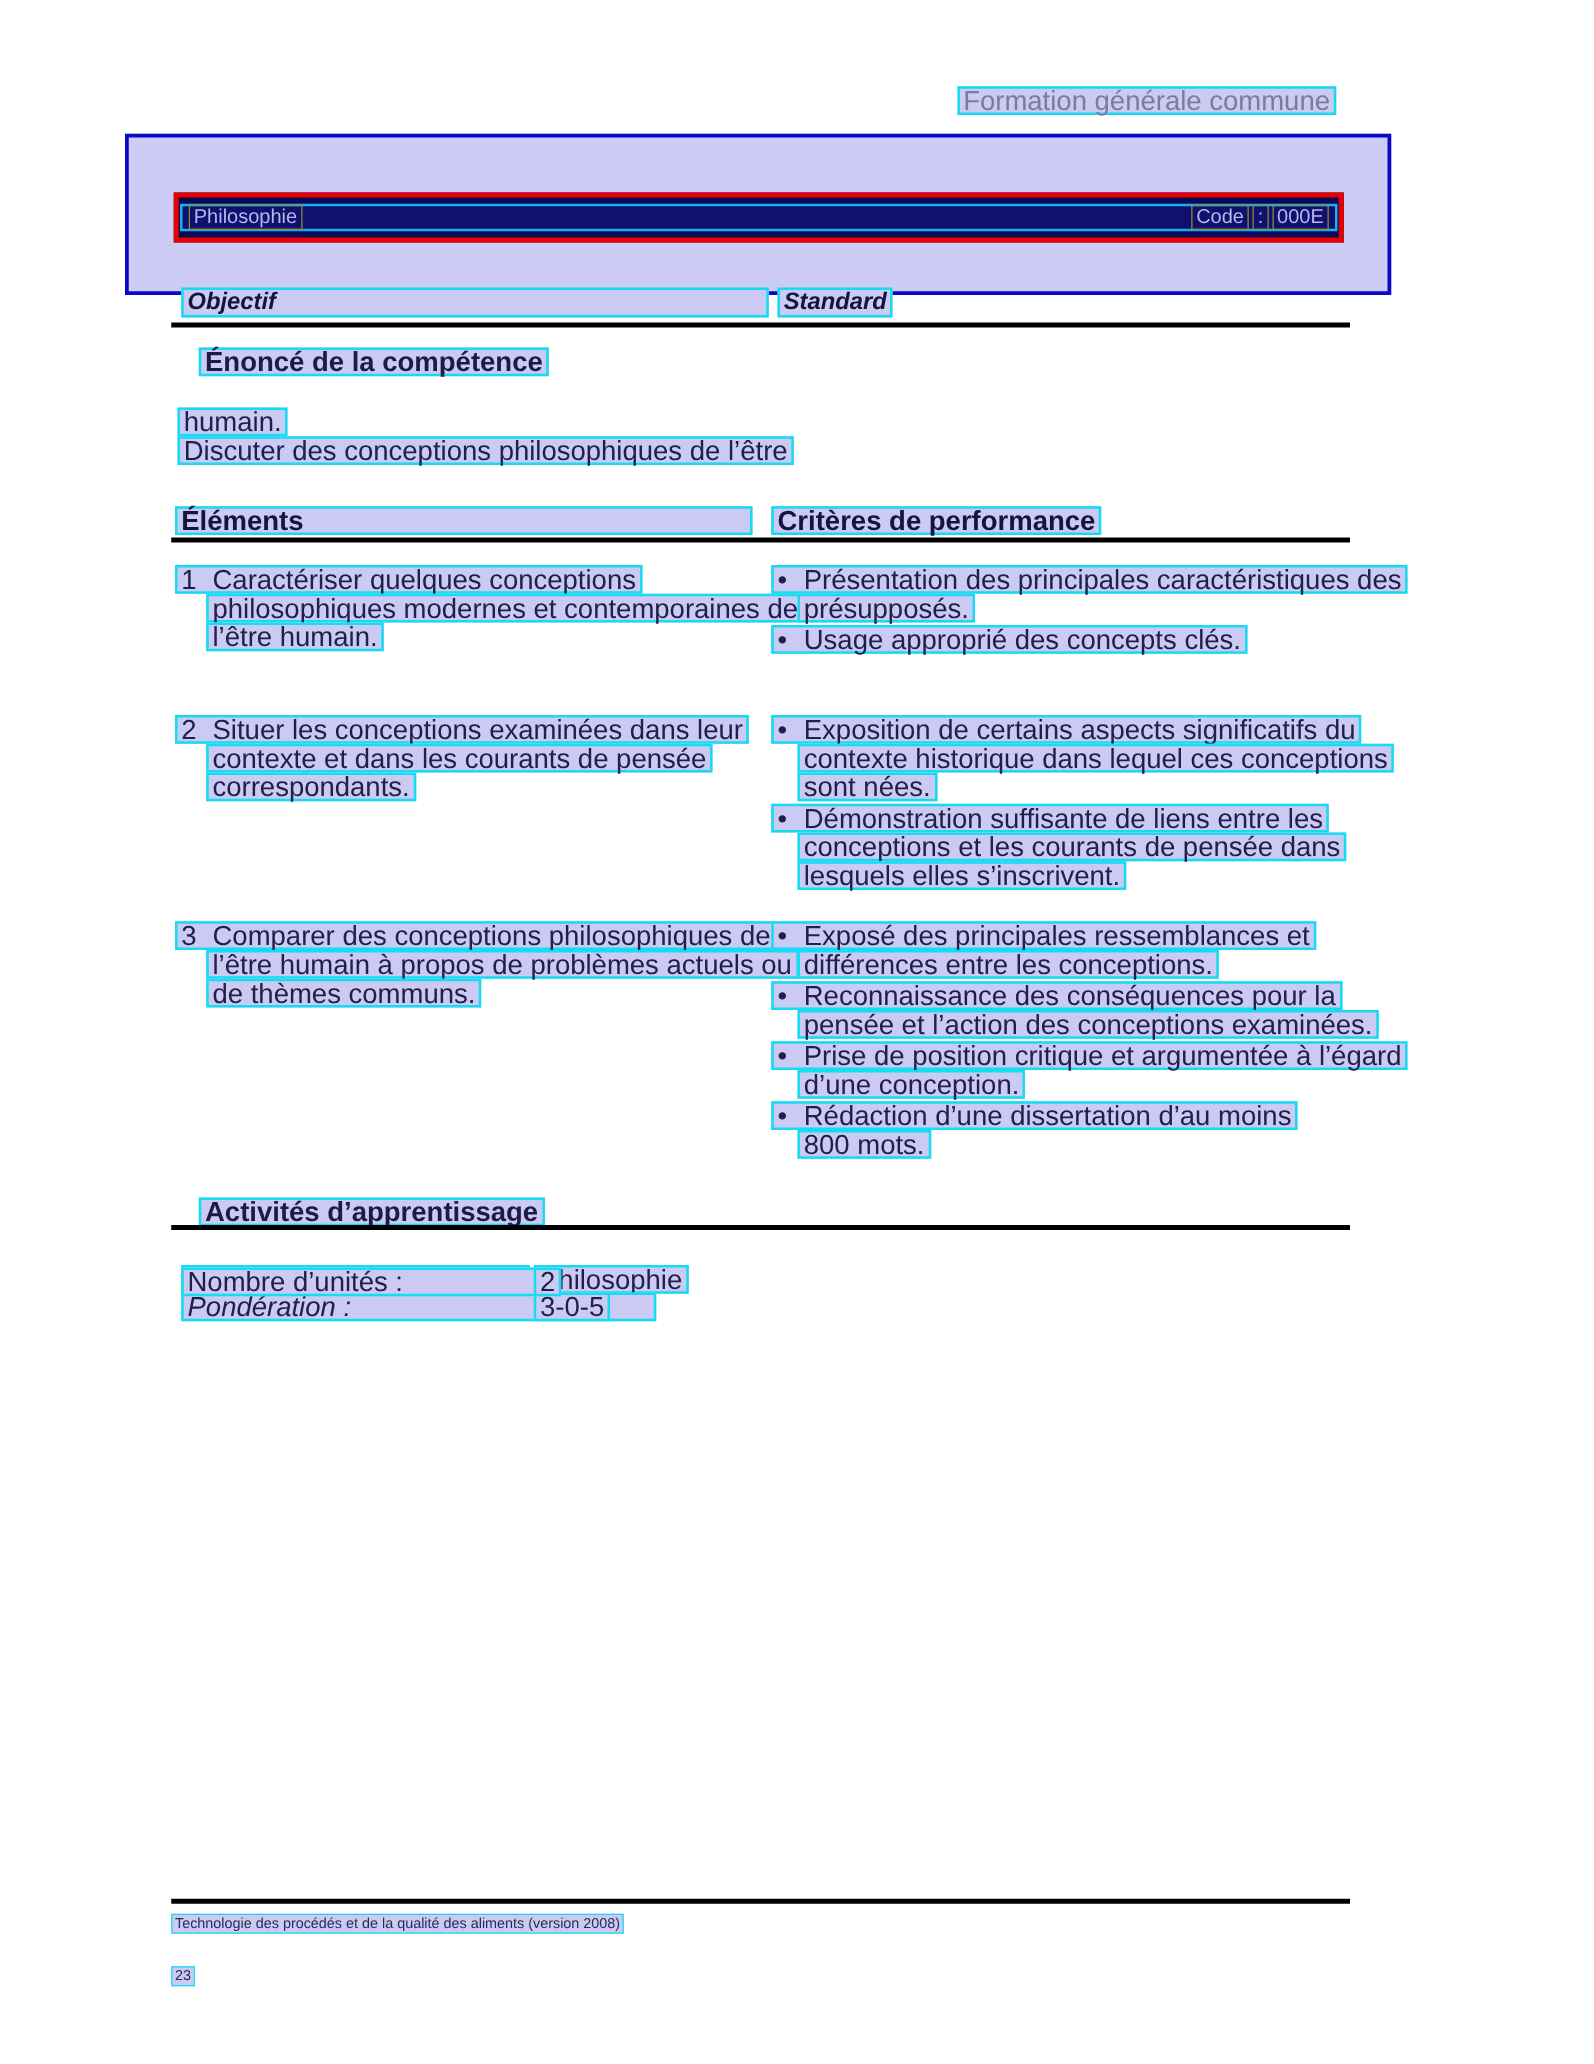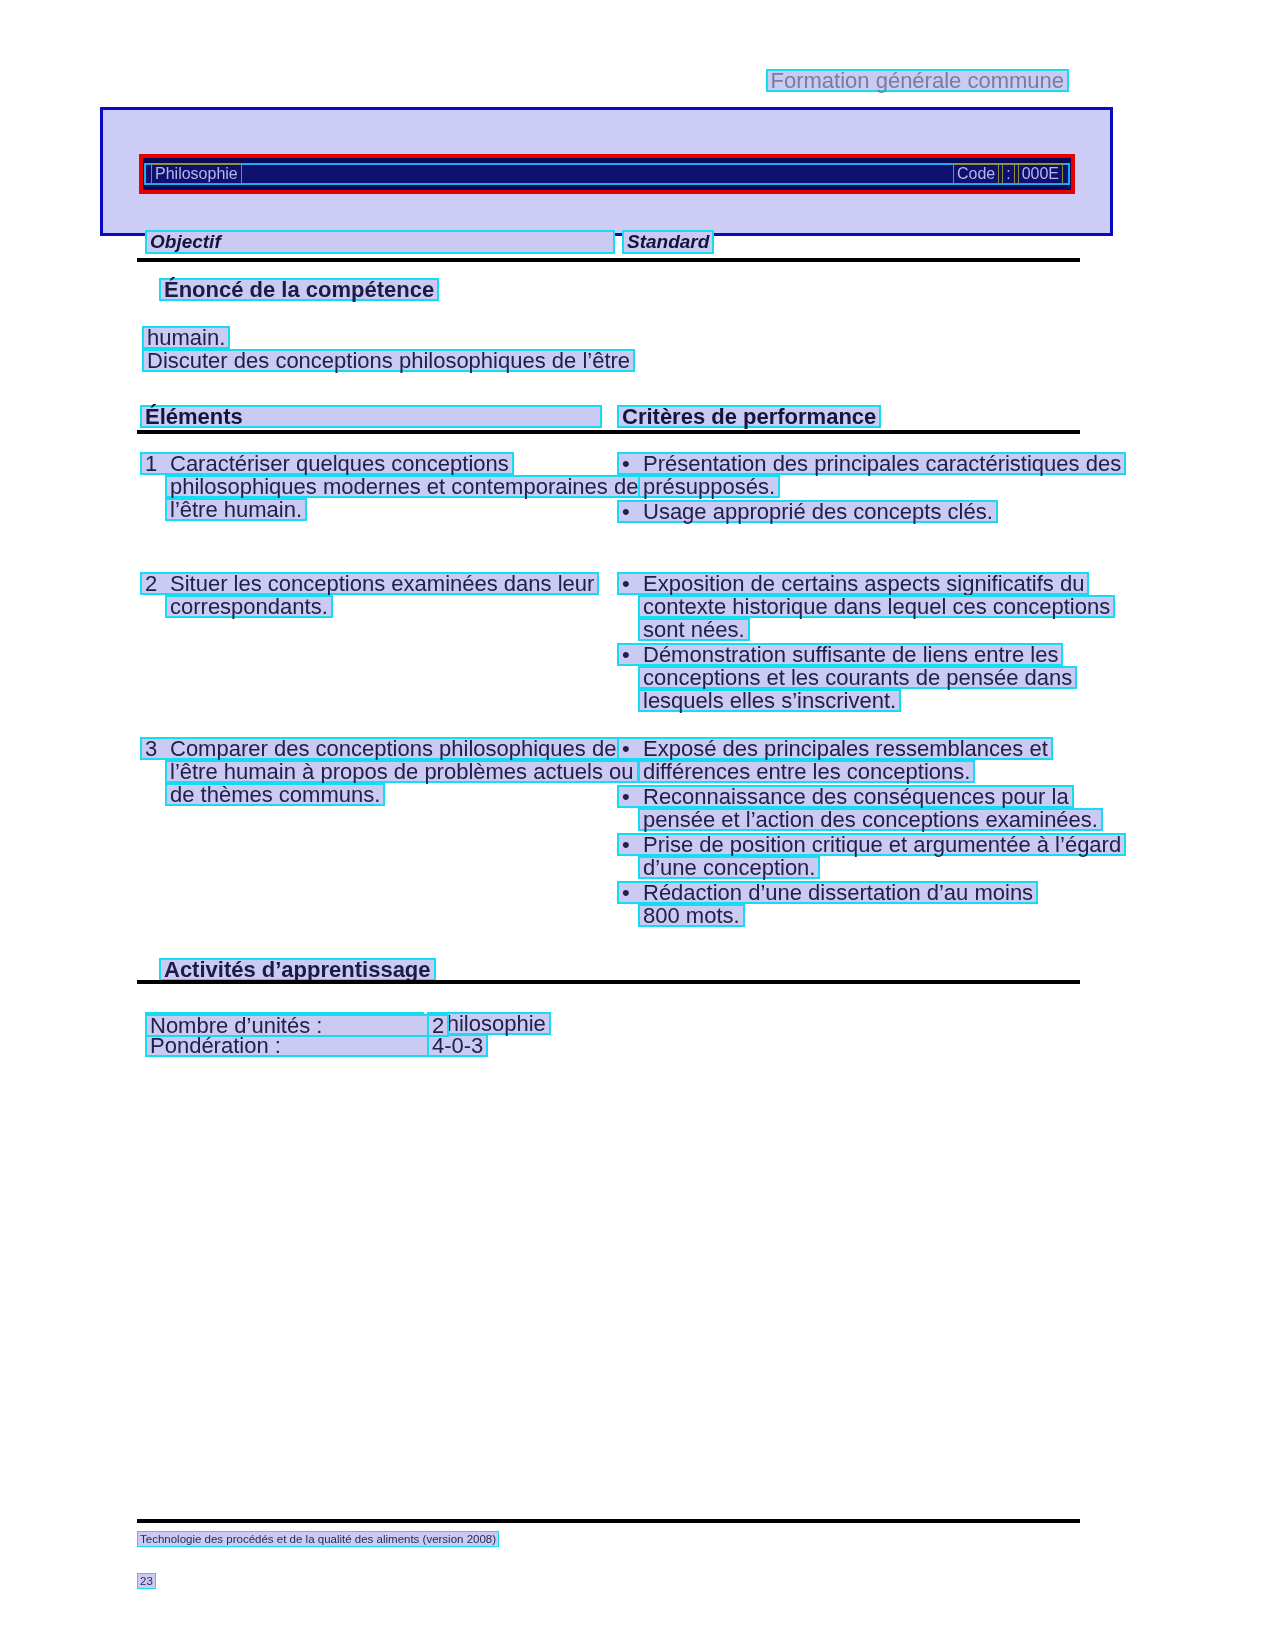--- a/index.html
+++ b/index.html
@@ -113,20 +113,21 @@
   <div class="ecol-right">
     <div class="tline"><span class="hl"><span class="dot">•</span><span>Présentation des principales caractéristiques des</span></span></div>
     <div class="tline"><span class="hl bind">présupposés.</span></div>
     <div class="tline bgap"><span class="hl"><span class="dot">•</span><span>Usage approprié des concepts clés.</span></span></div>
   </div>
 </div>
 
 <div class="erow" style="top:572px;">
   <div class="ecol-left">
     <div class="tline"><span class="hl"><span class="rownum">2</span><span>Situer les conceptions examinées dans leur</span></span></div>
+    <div class="tline"><span class="hl ind">contexte et dans les courants de pensée</span></div>
     <div class="tline"><span class="hl ind">correspondants.</span></div>
   </div>
   <div class="ecol-right">
     <div class="tline"><span class="hl"><span class="dot">•</span><span>Exposition de certains aspects significatifs du</span></span></div>
     <div class="tline"><span class="hl bind">contexte historique dans lequel ces conceptions</span></div>
     <div class="tline"><span class="hl bind">sont nées.</span></div>
     <div class="tline bgap"><span class="hl"><span class="dot">•</span><span>Démonstration suffisante de liens entre les</span></span></div>
     <div class="tline"><span class="hl bind">conceptions et les courants de pensée dans</span></div>
     <div class="tline"><span class="hl bind">lesquels elles s’inscrivent.</span></div>
   </div>
@@ -153,22 +154,22 @@
 <div class="sec-head" style="top:958px;">
   <span class="hl bold">Activités d’apprentissage</span>
 </div>
 <div class="rule" style="top:980px;"></div>
 
 <div class="field-row" style="top:1012px;">
   <span class="hl" style="width:279px;">Discipline :</span>
   <span class="hl fval">Philosophie</span>
 </div>
 <div class="field-row" style="top:1034px;">
-  <span class="hl" style="width:334px;">Pondération :</span>
-  <span class="hl fval">4-0-3</span>
+  <span class="hl" style="width:380px;font-style:italic;">Pondération :</span>
+  <span class="hl fval">3-0-5</span>
 </div>
 <div class="field-row" style="top:1014px;text-decoration:underline;">
   <span class="hl" style="width:292px;">Nombre d’unités :</span>
   <span class="hl fval">2</span>
 </div>
 
 <div class="rule" style="top:1519px;"></div>
 <div class="footer">
   <span class="hl-sm">Technologie des procédés et de la qualité des aliments (version 2008)</span>
   <span class="hl-sm">23</span>

